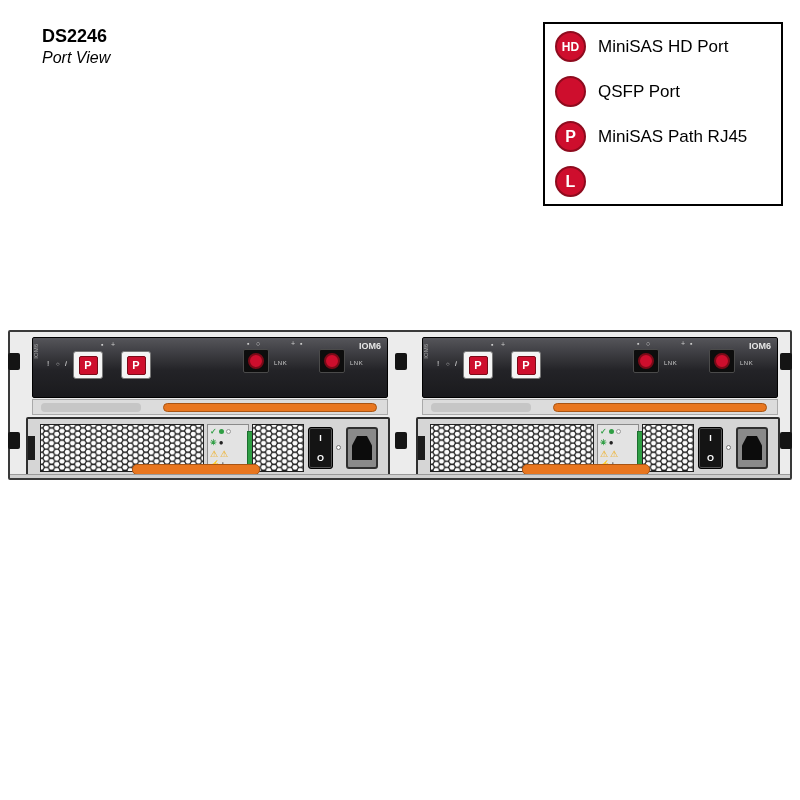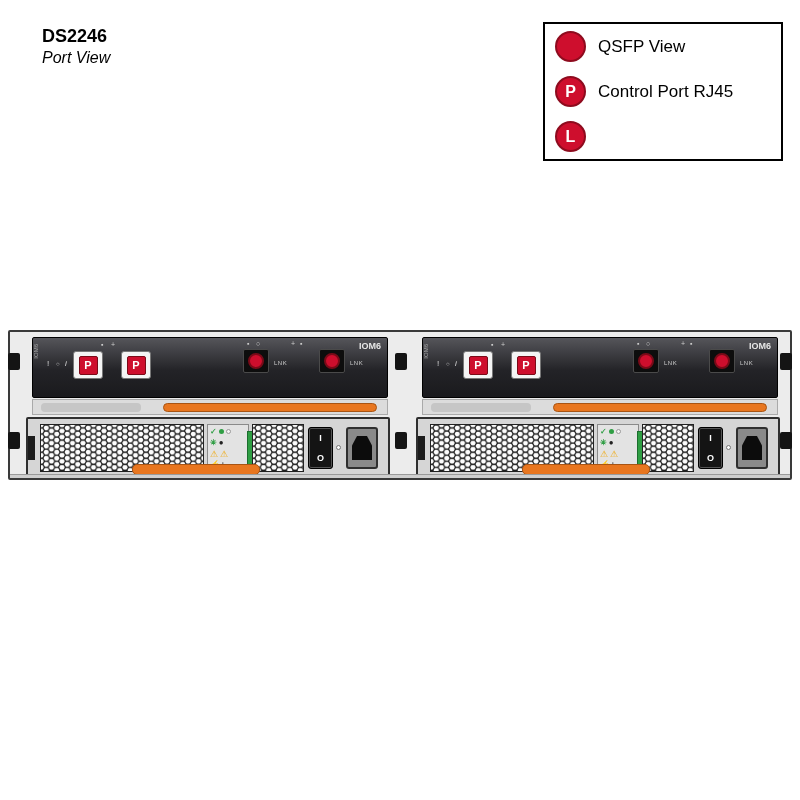--- a/index.html
+++ b/index.html
@@ -117,26 +117,30 @@
 
 <div class="canvas">
 
   <div class="title-block">
     <div class="title">DS2246</div>
     <div class="subtitle">Port View</div>
   </div>
 
   <div class="legend">
     <div class="legend-item">
+      <span class="badge sm">HD</span>
+      <span class="legend-label">MiniSAS HD Port</span>
+    </div>
+    <div class="legend-item">
       <span class="badge"></span>
-      <span class="legend-label">QSFP View</span>
+      <span class="legend-label">QSFP Port</span>
     </div>
     <div class="legend-item">
       <span class="badge lg">P</span>
-      <span class="legend-label">Control Port RJ45</span>
+      <span class="legend-label">MiniSAS Path RJ45</span>
     </div>
     <div class="legend-item">
       <span class="badge lg">L</span>
     </div>
   </div>
 
   <div class="chassis">
     <div class="ear e1"></div>
     <div class="ear e2"></div>
     <div class="ear e3"></div>

